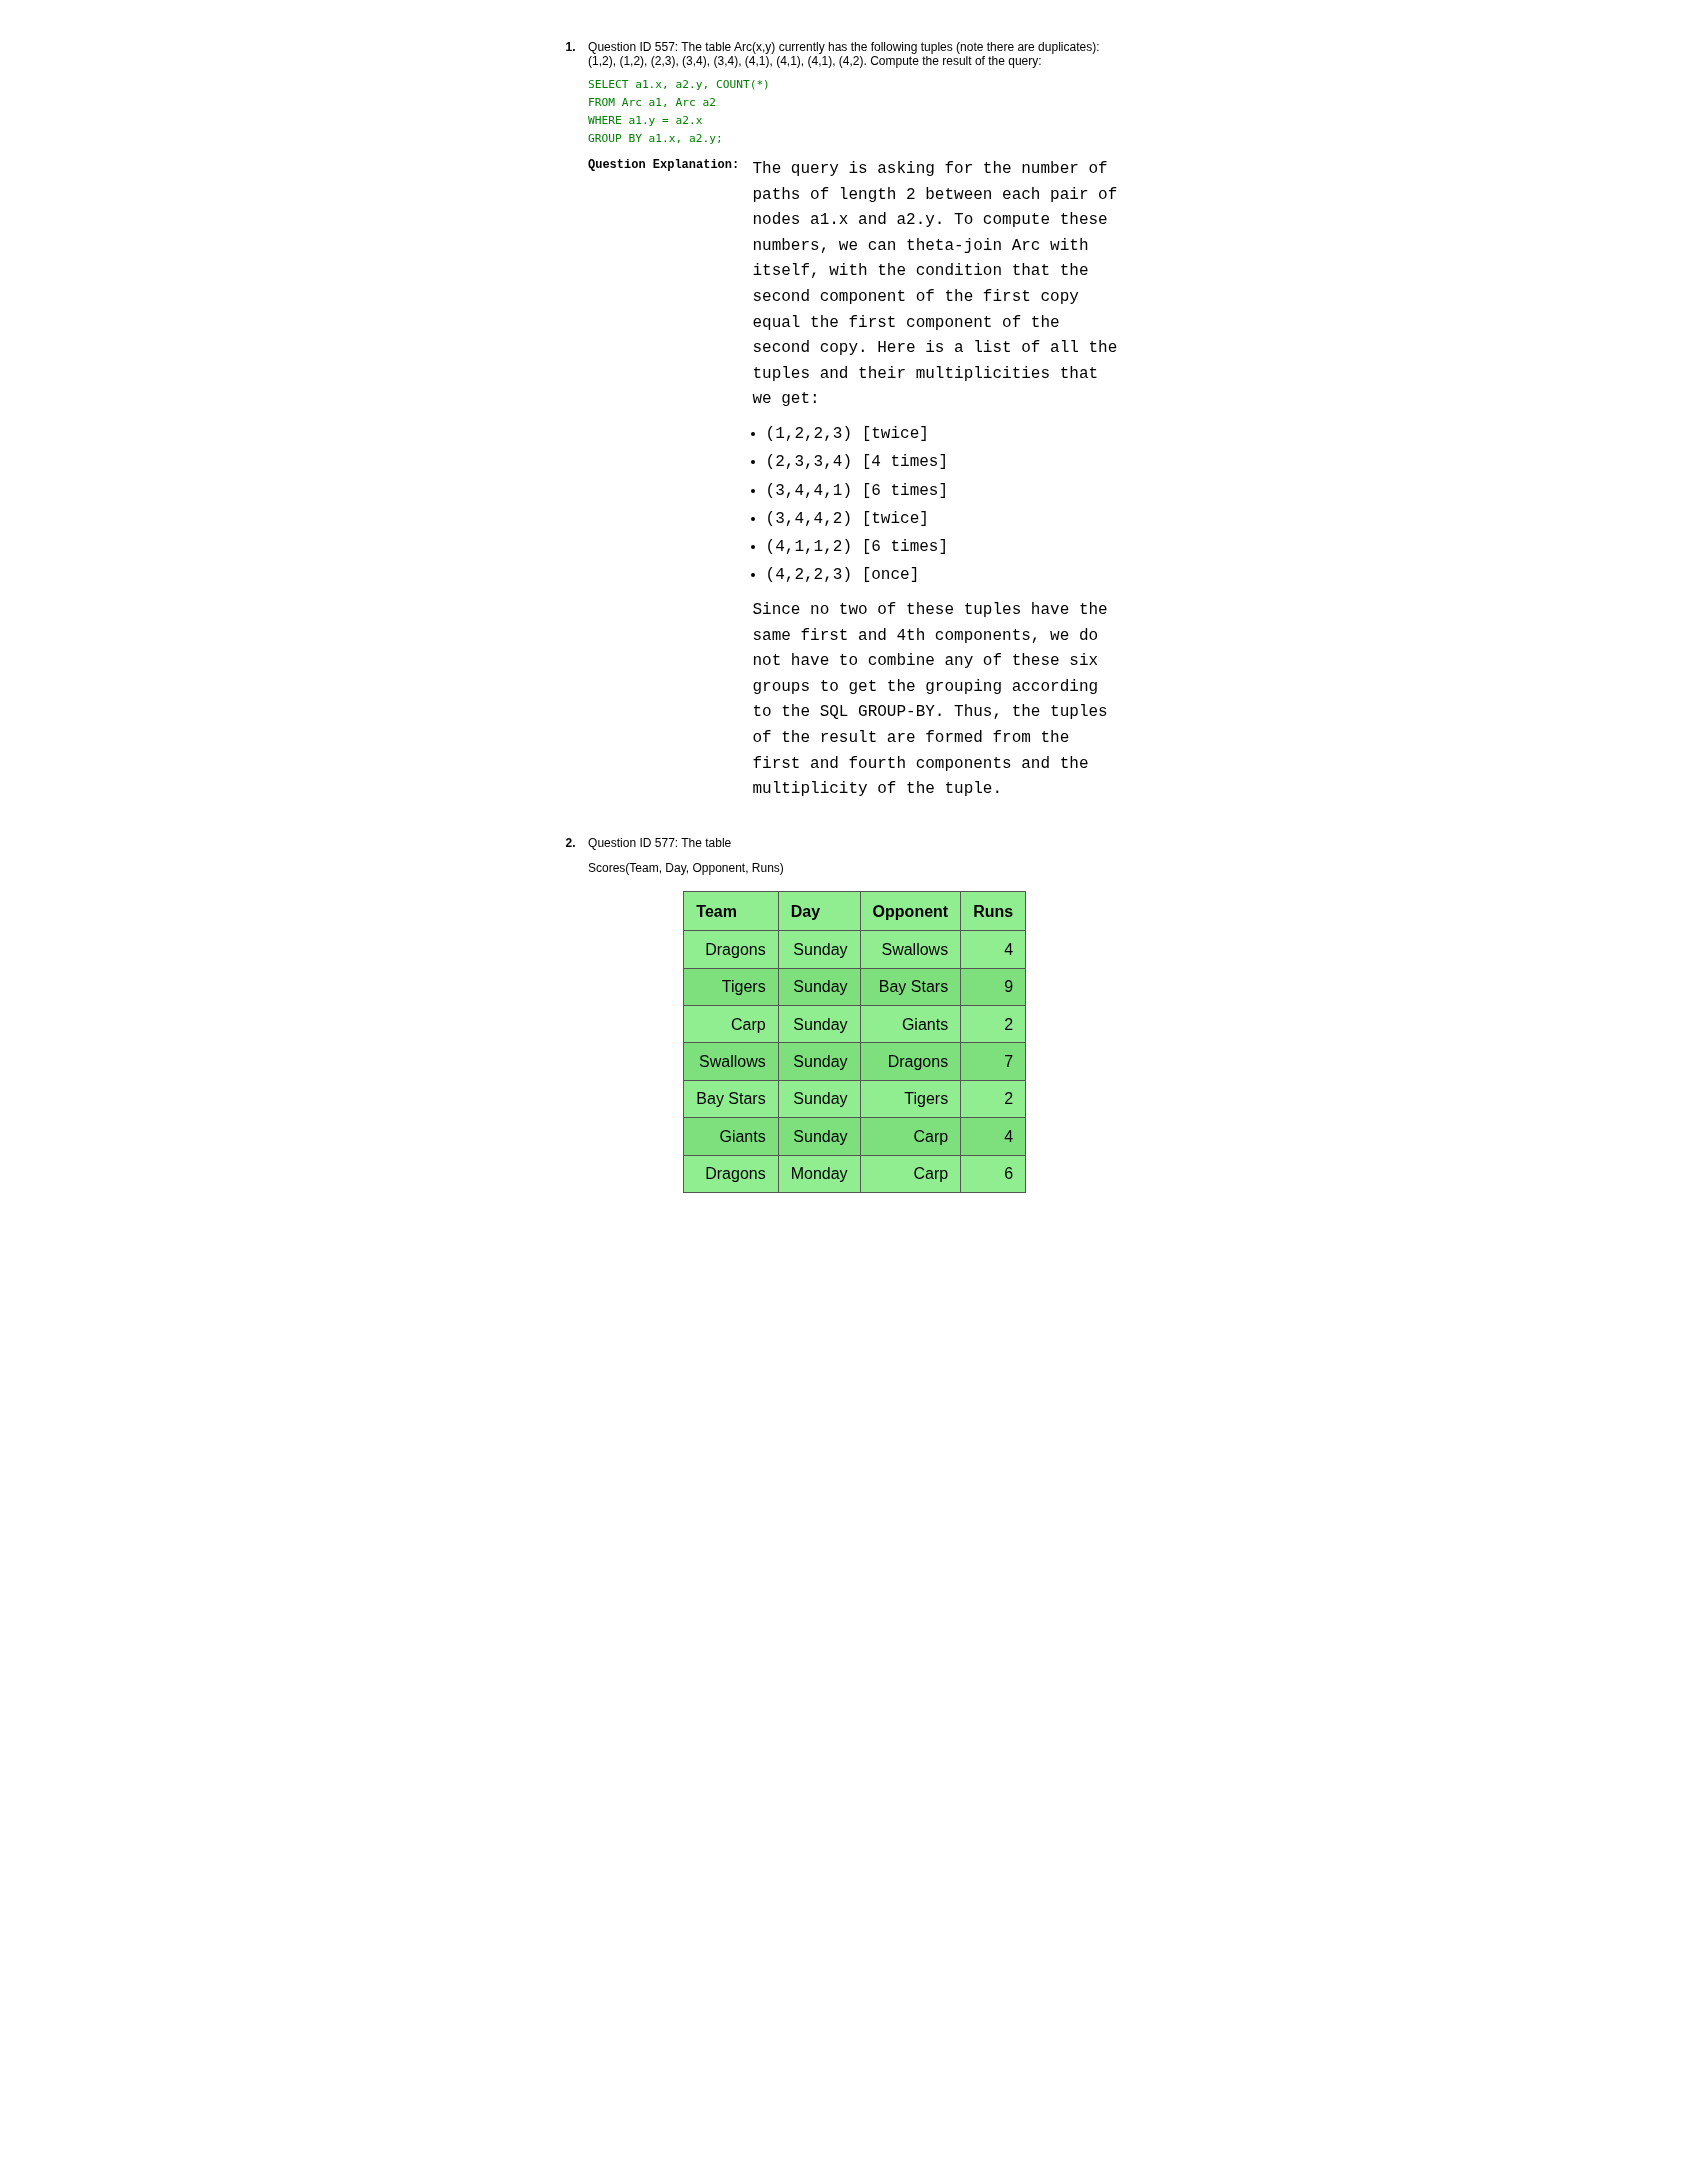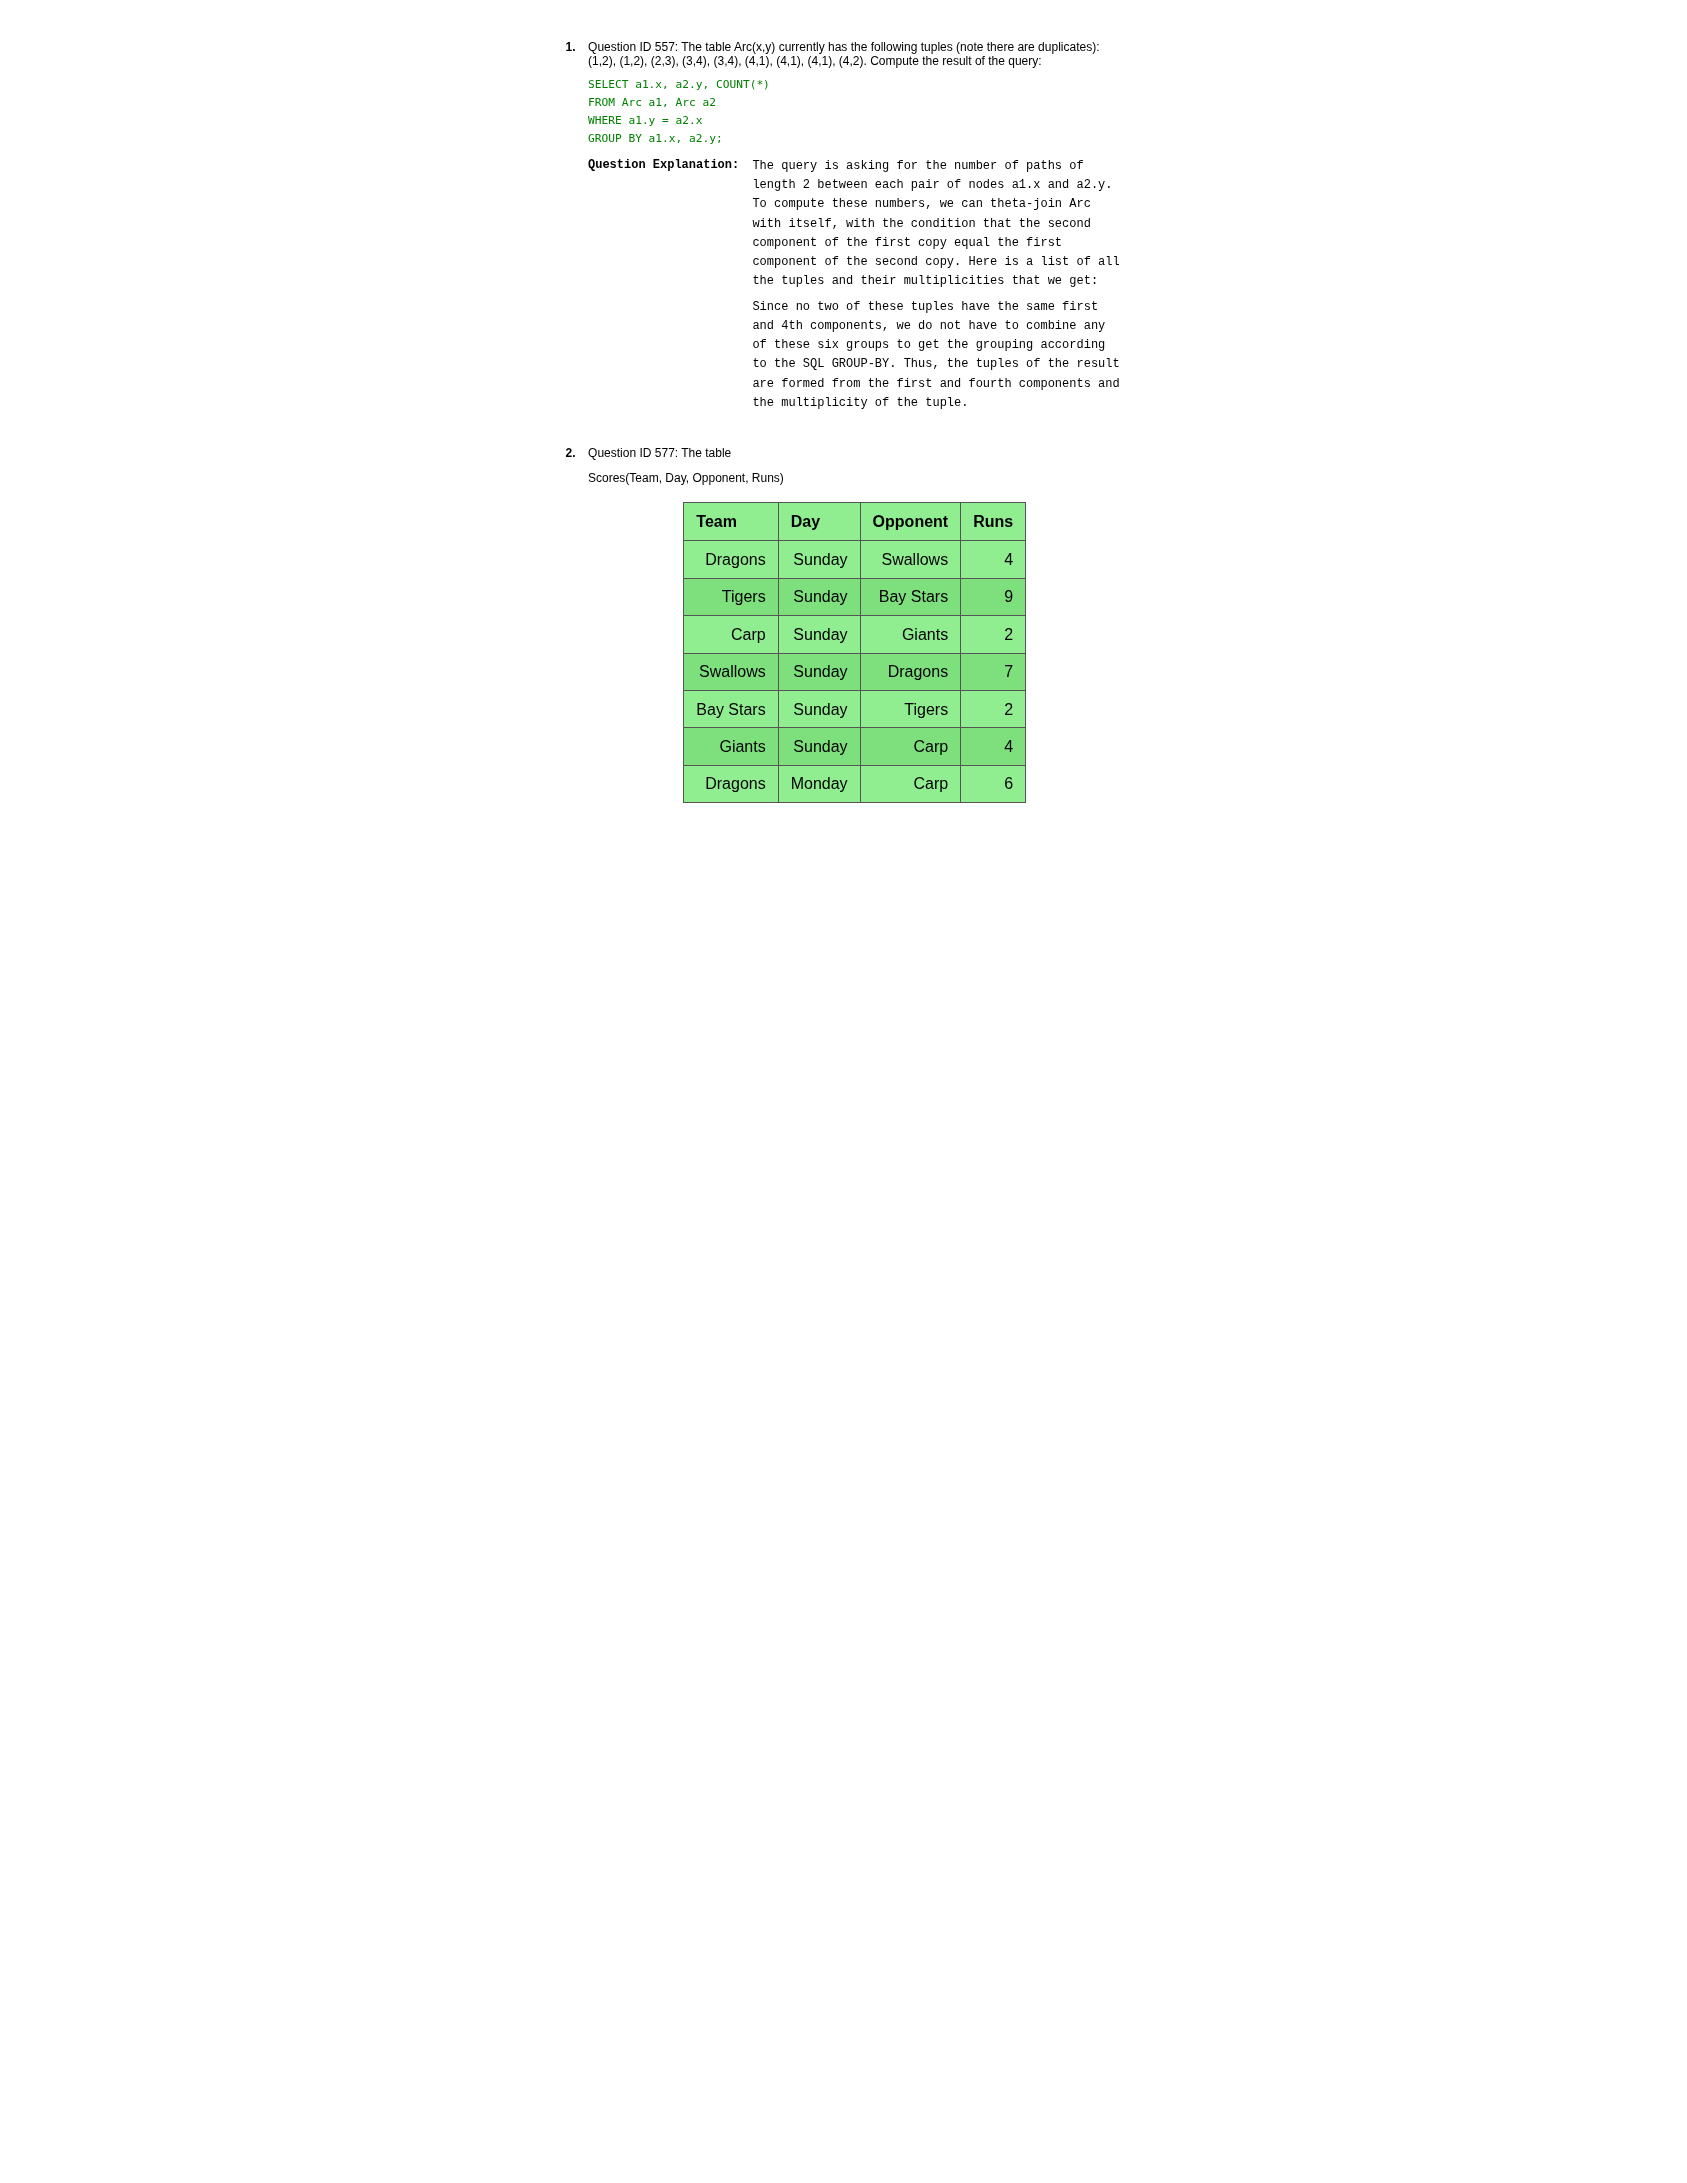--- a/index.html
+++ b/index.html
@@ -55,21 +55,21 @@
     .explanation-label {
       font-weight: bold;
       font-size: 12px;
       min-width: 146px;
       text-align: right;
       white-space: nowrap;
       padding-top: 1.3px;
     }
 
     .explanation-content {
-      font-size: 12px;
+      font-size: 16px;
       line-height: 1.6;
       flex: 1;
     }
 
     .explanation-content ul {
       margin: 9.3px 0 9.3px 13.2px;
     }
 
     .explanation-content ul li {
       margin-bottom: 2.6px;
@@ -128,20 +128,28 @@
       <div>SELECT a1.x, a2.y, COUNT(*)</div>
       <div>FROM Arc a1, Arc a2</div>
       <div>WHERE a1.y = a2.x</div>
       <div>GROUP BY a1.x, a2.y;</div>
     </div>
 
     <div class="explanation-row">
       <div class="explanation-label">Question Explanation:</div>
       <div class="explanation-content">
         <p>The query is asking for the number of paths of length 2 between each pair of nodes a1.x and a2.y. To compute these numbers, we can theta-join Arc with itself, with the condition that the second component of the first copy equal the first component of the second copy. Here is a list of all the tuples and their multiplicities that we get:</p>
+        <ul>
+          <li>(1,2,2,3) [twice]</li>
+          <li>(2,3,3,4) [4 times]</li>
+          <li>(3,4,4,1) [6 times]</li>
+          <li>(3,4,4,2) [twice]</li>
+          <li>(4,1,1,2) [6 times]</li>
+          <li>(4,2,2,3) [once]</li>
+        </ul>
         <p>Since no two of these tuples have the same first and 4th components, we do not have to combine any of these six groups to get the grouping according to the SQL GROUP-BY. Thus, the tuples of the result are formed from the first and fourth components and the multiplicity of the tuple.</p>
       </div>
     </div>
   </div>
 </div>
 
 <div class="question-block">
   <div class="question-text">
     <span class="num">2.</span>
     <span>Question ID 577: The table</span>

